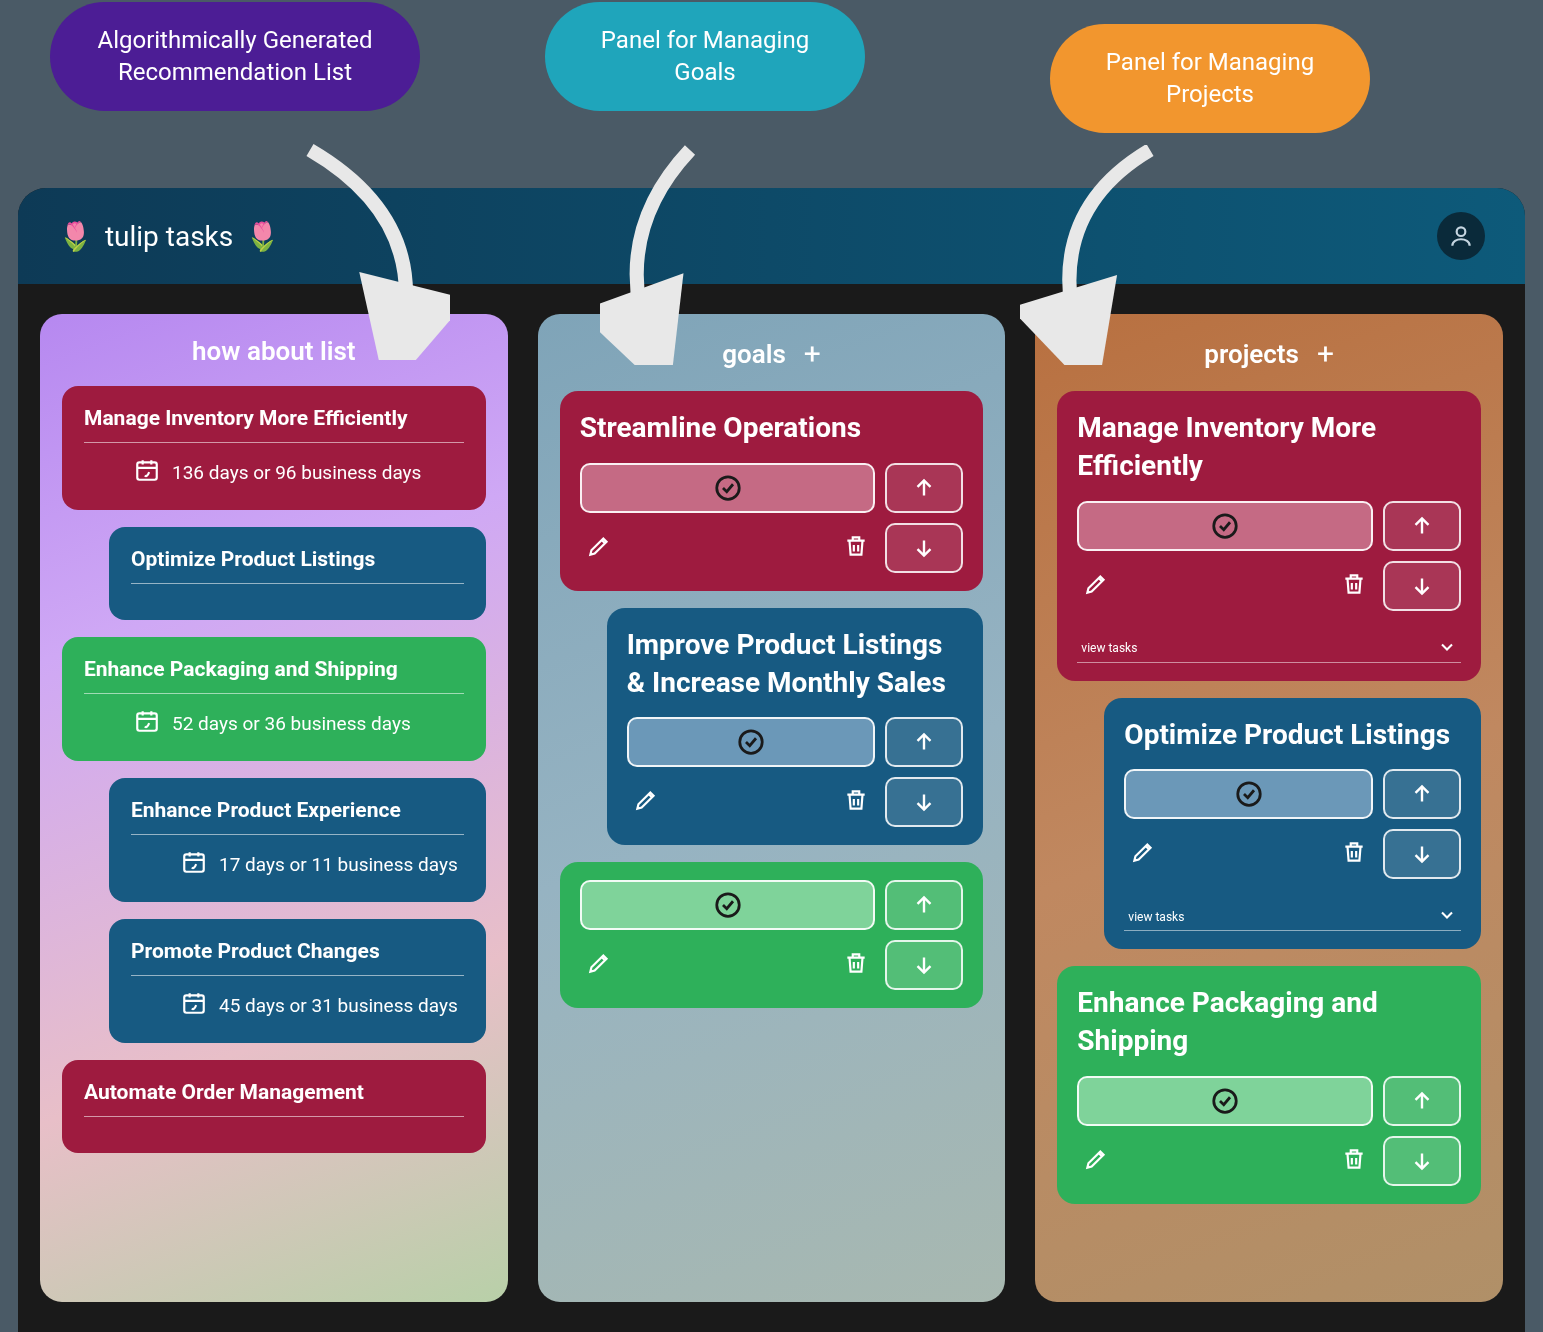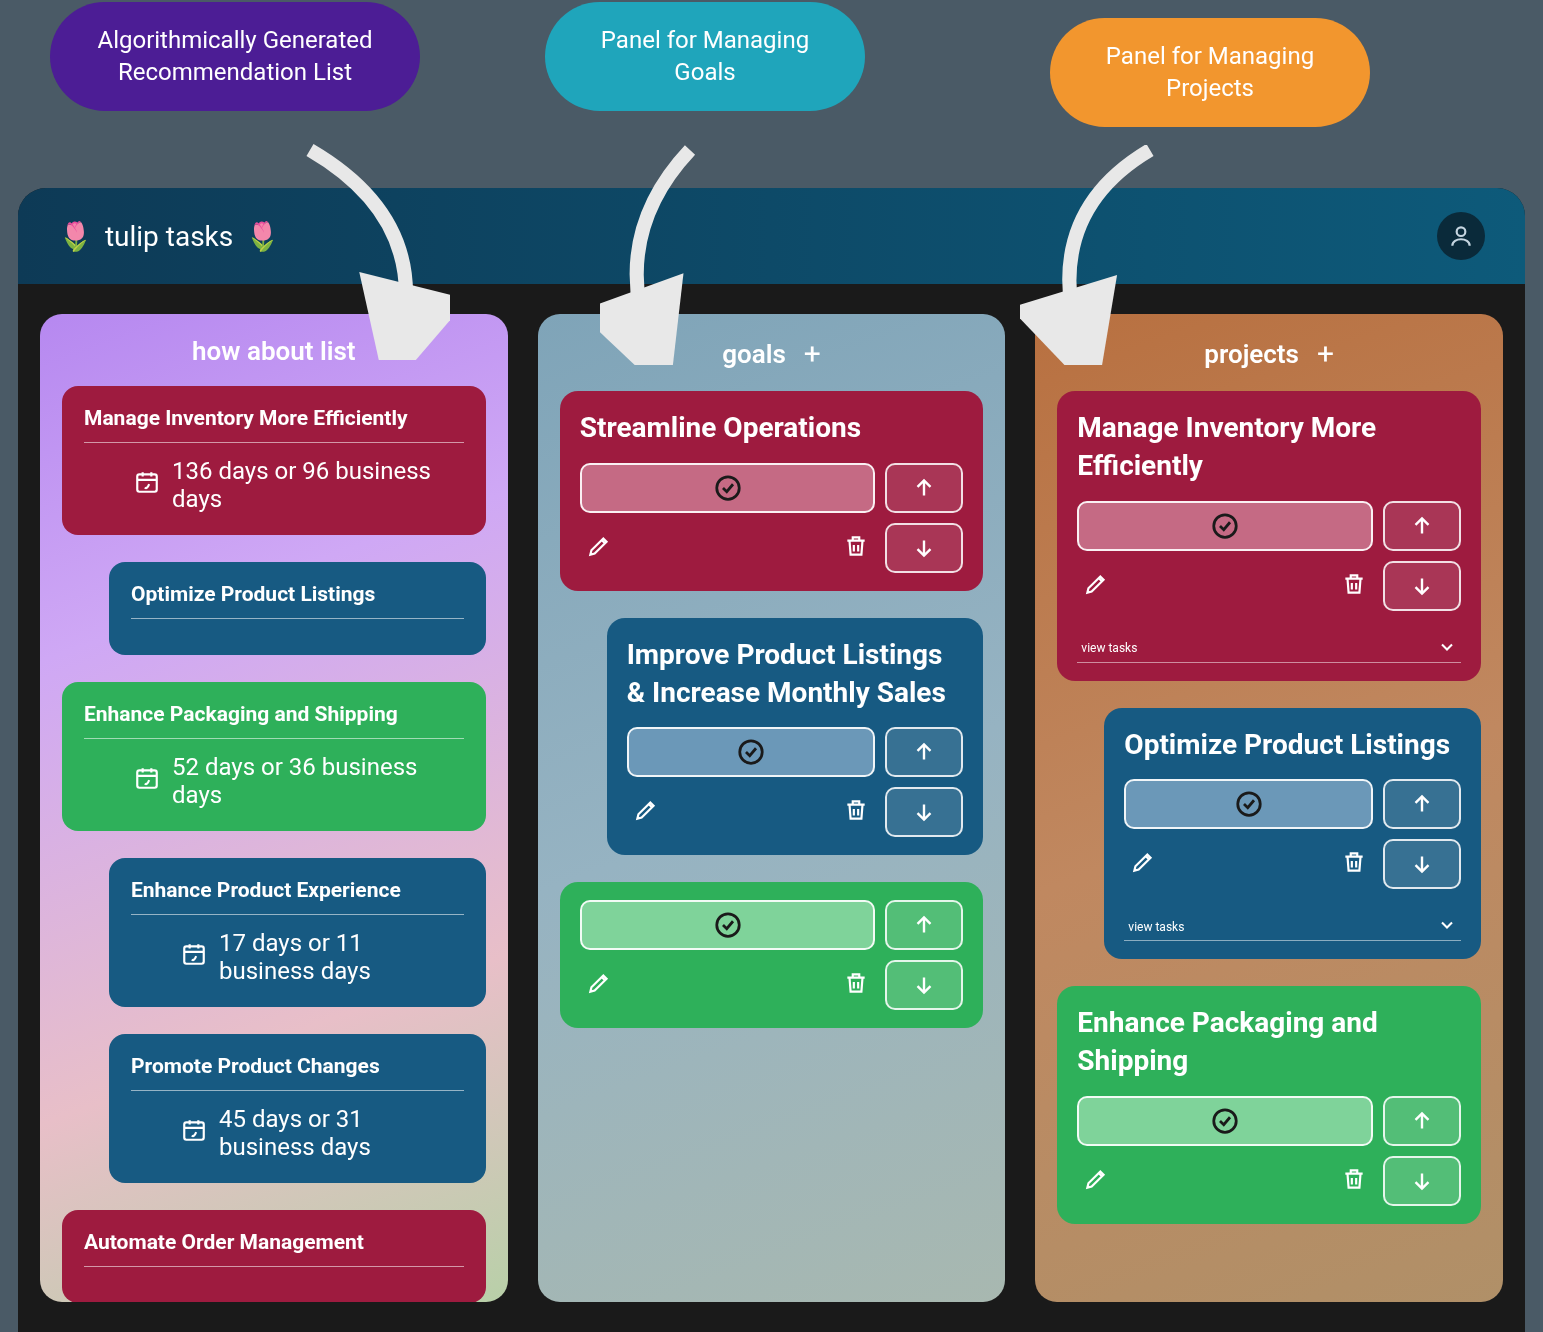--- a/index.html
+++ b/index.html
@@ -18,21 +18,21 @@
     padding: 22px 40px;
     border-radius: 60px;
     color: #fff;
     font-size: 24px;
     text-align: center;
     line-height: 1.35;
     z-index: 50;
   }
   .callout.purple { background: #4c1d95; left: 50px; top: 2px; width: 370px; }
   .callout.teal   { background: #1fa5bb; left: 545px; top: 2px; width: 320px; }
-  .callout.orange { background: #f2962e; left: 1050px; top: 18px; width: 320px; }
+  .callout.orange { background: #f2962e; left: 1050px; top: 24px; width: 320px; }
 
   .arrow { position: absolute; z-index: 45; }
 
   
   .app {
     position: absolute;
     left: 18px;
     right: 18px;
     top: 188px;
     bottom: 0;
@@ -93,31 +93,31 @@
     align-items: center;
     justify-content: center;
     gap: 18px;
     color: #fff;
     font-size: 26px;
     font-weight: 600;
     margin-bottom: 20px;
   }
   .plus-btn { font-size: 30px; font-weight: 400; cursor: pointer; }
 
-  .card-list { display: flex; flex-direction: column; gap: 27px; }
+  .card-list { display: flex; flex-direction: column; gap: 17px; }
 
   
   .ha-card {
     border-radius: 16px;
     padding: 20px 22px 22px;
     color: #fff;
   }
   .ha-card .title { font-size: 21px; font-weight: 700; margin-bottom: 12px; }
   .ha-card .divider { border-top: 1px solid rgba(255,255,255,0.55); margin-bottom: 14px; }
-  .ha-card .meta { display: flex; align-items: center; gap: 12px; font-size: 24px; padding-left: 50px; }
+  .ha-card .meta { display: flex; align-items: center; gap: 12px; font-size: 19px; padding-left: 50px; }
   .ha-card .meta svg { width: 26px; height: 26px; stroke: #fff; fill: none; stroke-width: 2; }
 
   .bg-crimson { background: #9e1b3f; }
   .bg-navy    { background: #175a82; margin-left: 47px; }
   .bg-green   { background: #2eb05a; }
 
   
   .g-card {
     border-radius: 18px;
     padding: 18px 20px;

